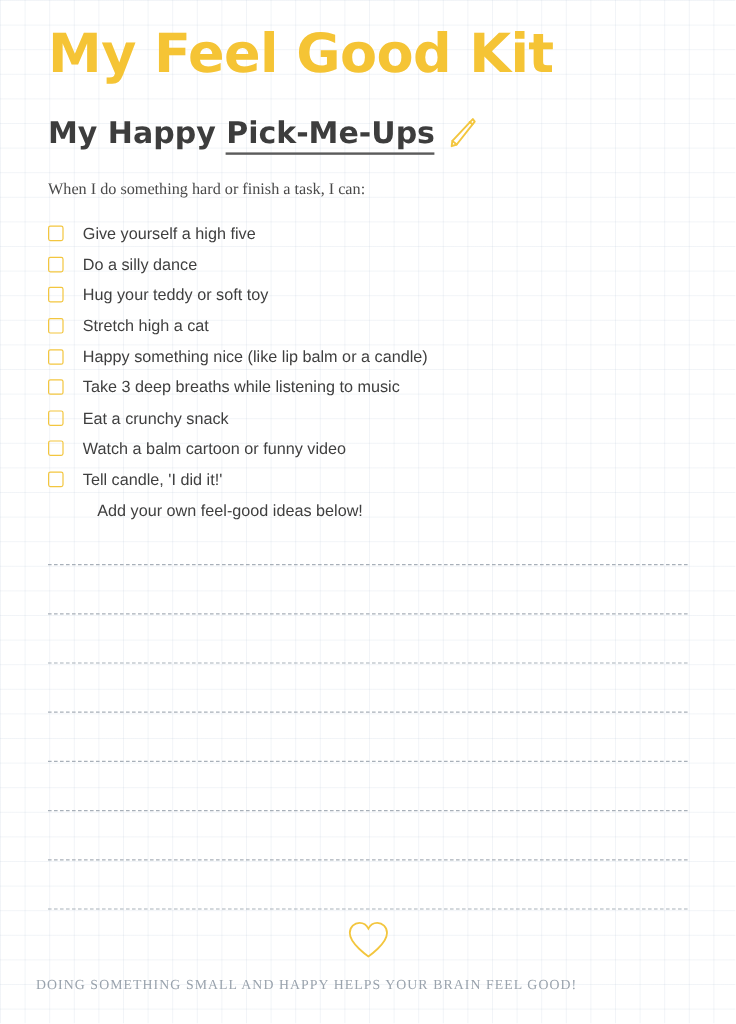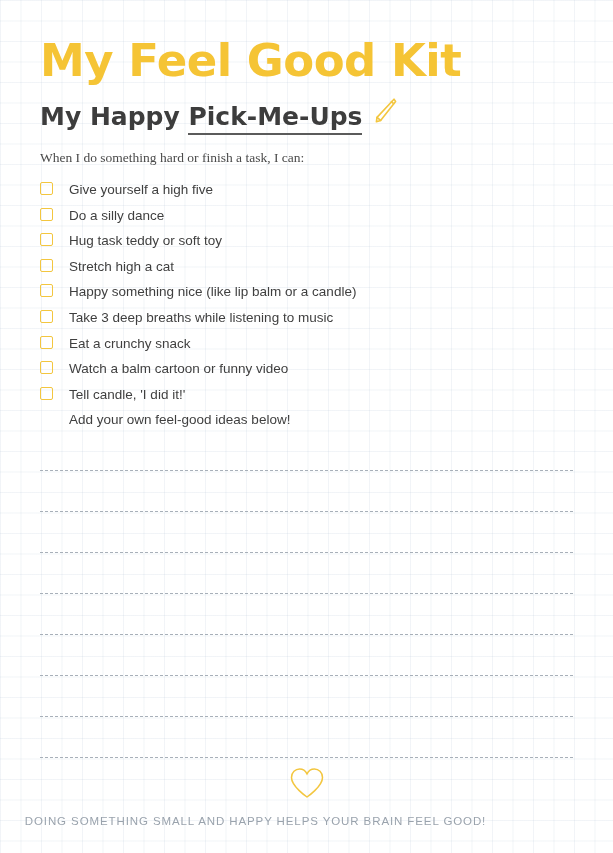--- a/index.html
+++ b/index.html
@@ -38,29 +38,27 @@
   .title {
     position: absolute;
     left: 40px;
     top: 18px;
     font-size: 45px;
     font-weight: bold;
     color: #f5c435;
     letter-spacing: -0.5px;
     font-family: "DejaVu Sans", sans-serif;
     white-space: nowrap;
-    margin-top: 16px;
   }
 
   .subtitle-wrap {
     position: absolute;
     left: 40px;
     top: 96px;
     display: flex;
-    align-items: flex-end;
   }
   .subtitle {
     font-size: 25px;
     font-weight: bold;
     color: #3d3d3d;
     font-family: "DejaVu Sans", sans-serif;
     white-space: nowrap;
   }
   .subtitle .underlined {
     border-bottom: 2px solid #5b5b5b;
@@ -81,39 +79,40 @@
   }
 
   .checklist {
     position: absolute;
     left: 40px;
     top: 182px;
     width: 500px;
   }
   .check-row {
     display: flex;
+    align-items: center;
     height: 25.6px;
   }
   .checkbox {
     width: 13px;
     height: 13px;
     border: 1.4px solid #f3c63f;
     border-radius: 2px;
     box-sizing: border-box;
     flex: 0 0 auto;
   }
   .check-label {
     margin-left: 16px;
     font-size: 13.5px;
     color: #3f3f3f;
     font-family: "Liberation Sans", sans-serif;
     white-space: nowrap;
   }
   .add-own {
-    margin-left: 29px;
+    margin-left: 41px;
     font-size: 13.5px;
     color: #3f3f3f;
     font-family: "Liberation Sans", sans-serif;
   }
 
   .lines {
     position: absolute;
     left: 40px;
     top: 470px;
     width: 533px;
@@ -136,21 +135,21 @@
 
   .footer-text {
     position: absolute;
     left: 0;
     top: 815px;
     width: 511px;
     text-align: center;
     font-size: 11.5px;
     letter-spacing: 0.9px;
     color: #9aa3ad;
-    font-family: Liberation Sans, sans-serif;
+    font-family: Liberation Serif, serif;
   }
 </style>
 </head>
 <body>
 
 <div class="grid-bg"></div>
 
 <div class="page">
 
   <div class="title">My Feel Good Kit</div>
@@ -176,21 +175,21 @@
     <div class="check-row">
       <div class="checkbox"></div>
       <div class="check-label">Give yourself a high five</div>
     </div>
     <div class="check-row">
       <div class="checkbox"></div>
       <div class="check-label">Do a silly dance</div>
     </div>
     <div class="check-row">
       <div class="checkbox"></div>
-      <div class="check-label">Hug task teddy or soft toy</div>
+      <div class="check-label">Hug your teddy or soft toy</div>
     </div>
     <div class="check-row">
       <div class="checkbox"></div>
       <div class="check-label">Stretch high a cat</div>
     </div>
     <div class="check-row">
       <div class="checkbox"></div>
       <div class="check-label">Happy something nice (like lip balm or a candle)</div>
     </div>
     <div class="check-row">

